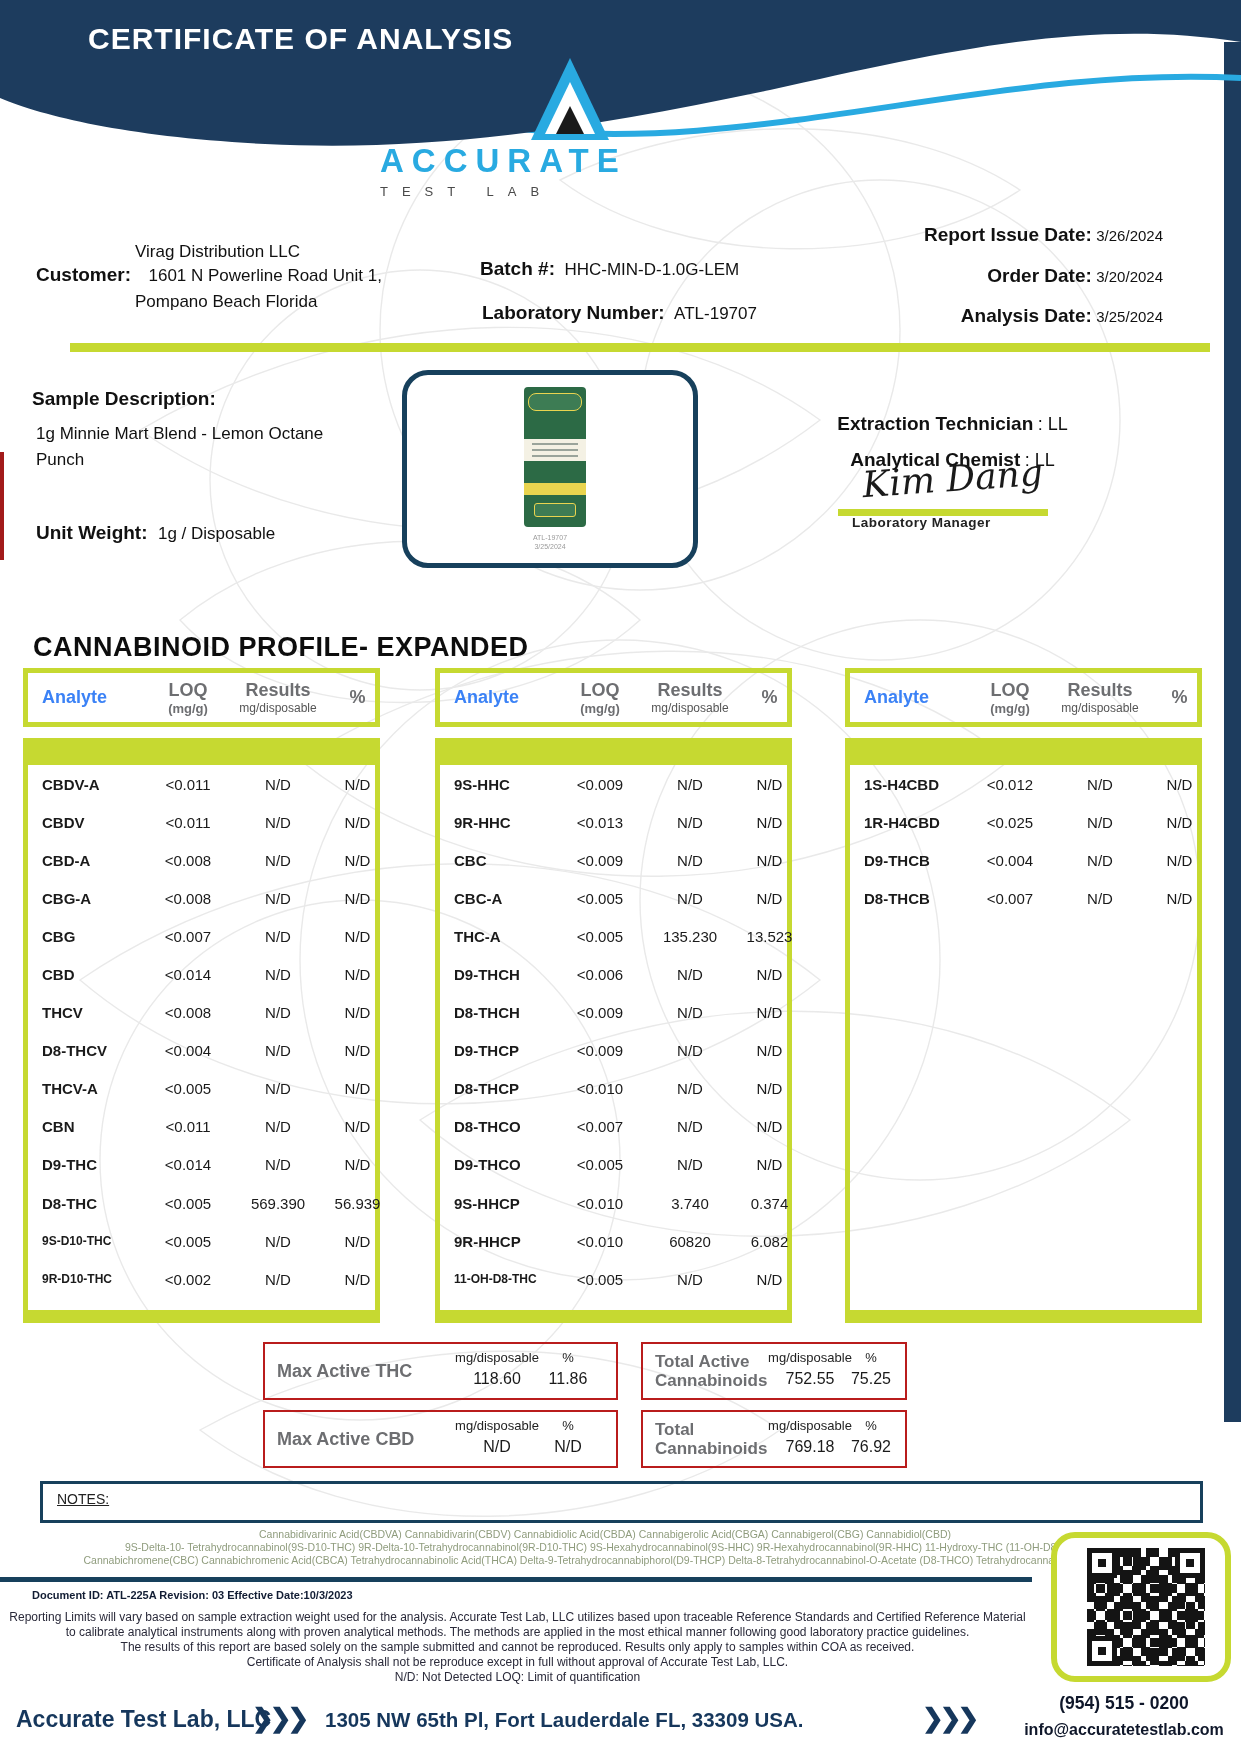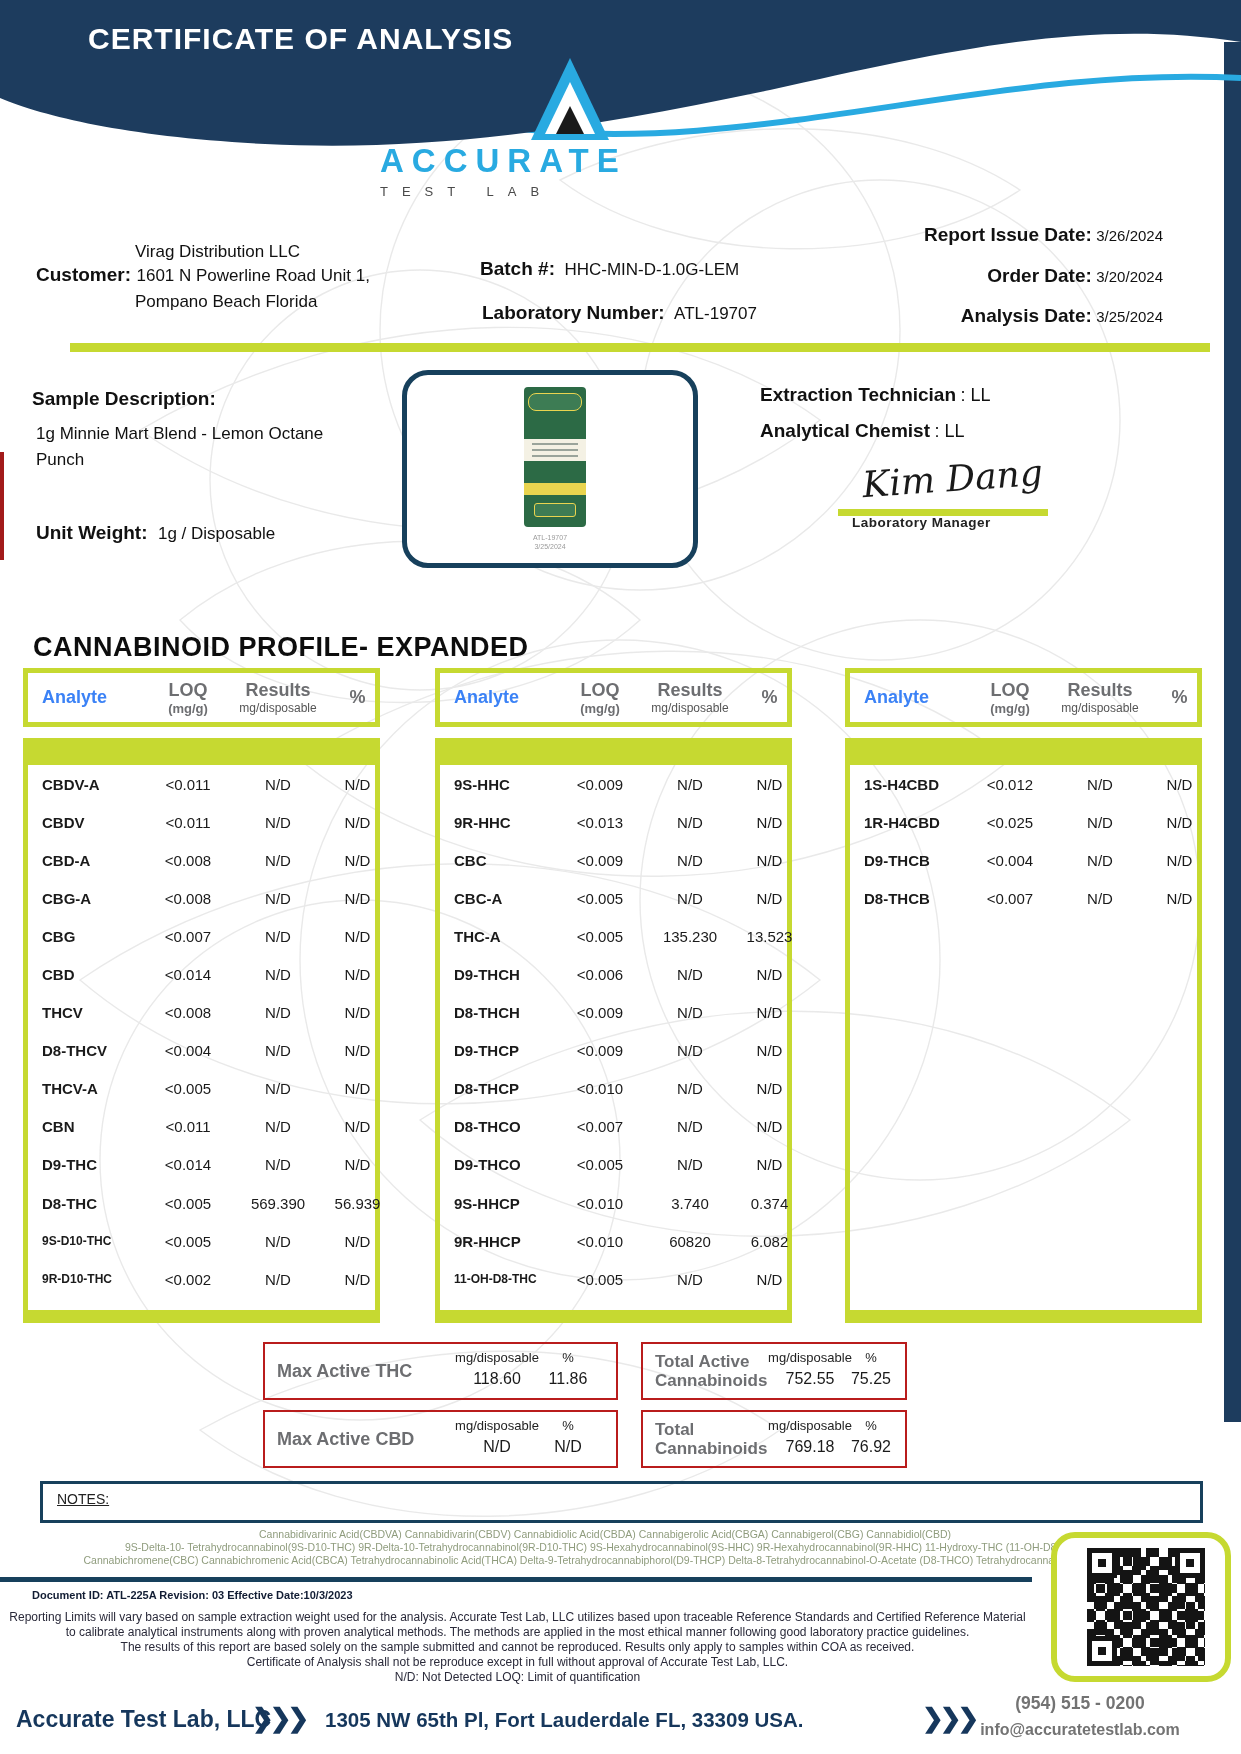--- a/index.html
+++ b/index.html
@@ -29,21 +29,21 @@
   .product-box { left:402px; top:370px; width:296px; height:198px; border:5px solid #17405c; border-radius:26px; background:#fff; z-index:3; }
   .pkg { position:absolute; left:117px; top:12px; width:62px; height:140px; background:#2c6a45; border-radius:4px; overflow:hidden; }
   .pkg .b1 { position:absolute; left:4px; top:6px; width:54px; height:18px; background:#3d7c54; border-radius:8px; border:1px solid #e9d44f; }
   .pkg .b2 { position:absolute; left:0; top:52px; width:62px; height:22px; background:#f4f1e4; }
   .pkg .b2 i { display:block; height:2px; background:#9aa49b; margin:4px 8px 0 8px; }
   .pkg .b3 { position:absolute; left:0; top:96px; width:62px; height:12px; background:#e9d44f; }
   .pkg .b4 { position:absolute; left:10px; top:116px; width:42px; height:14px; background:#3d7c54; border-radius:3px; border:1px solid #e9d44f; }
   .pkg-caption { position:absolute; left:0; top:158px; width:100%; text-align:center; font-size:7px; color:#9a9a9a; line-height:9px; }
 
   
-  .personnel-line { left:760px; width:385px; text-align:left; z-index:3; }
+  .personnel-line { left:760px; width:385px; text-align:center; z-index:3;margin-top:29px; }
   .personnel-line .val { font-size:18px; }
   .signature { left:845px; top:458px; width:215px; text-align:center; font-family:"DejaVu Serif", serif; font-style:italic; font-size:36px; color:#1a1a1a; transform:rotate(-4deg); z-index:3; }
   .sig-line { left:838px; top:509px; width:210px; height:7px; background:#c6d931; z-index:3; }
   .sig-title { left:852px; top:515px; font-size:13.5px; font-weight:bold; letter-spacing:.5px; color:#222; z-index:3; }
 
   
   .profile-title { left:33px; top:632px; font-size:27px; font-weight:bold; color:#0d0d0d; letter-spacing:.5px; z-index:3; }
   .tgroup { top:668px; width:357px; z-index:3; }
   .thead { position:absolute; left:0; top:0; width:357px; height:59px; border:5px solid #c6d931; display:grid; grid-template-columns:108px 76px 104px 55px; align-items:center; padding-left:14px; background:transparent; }
   .thead .h { color:#3b82f6; font-weight:bold; font-size:18px; }
@@ -69,21 +69,21 @@
   .notes-label { position:absolute; left:14px; top:7px; font-size:14px; color:#222; text-decoration:underline; }
   .abbrev { left:55px; top:1528px; width:1100px; text-align:center; font-size:10.5px; color:#8f9c7d; line-height:13px; z-index:3; }
   .divider { left:0; top:1577px; width:1032px; height:5px; background:#17405c; z-index:3; }
   .doc-line { left:32px; top:1589px; font-size:11px; font-weight:bold; color:#111c33; z-index:3; }
   .disclaimers { left:0; top:1610px; width:1035px; text-align:center; font-size:12px; color:#2a2a3a; line-height:15px; z-index:3; }
 
   
   .f-company { left:16px; top:1706px; font-size:23px; font-weight:bold; color:#16375c; z-index:3; }
   .chev { font-size:26px; font-weight:bold; color:#16375c; letter-spacing:-4px; z-index:3; }
   .f-address { left:325px; top:1708px; font-size:20.5px; font-weight:bold; color:#16375c; z-index:3;text-align:center; }
-  .f-contact { left:976px; width:208px; text-align:center; color:#737373; z-index:4; }
+  .f-contact { left:1020px; width:208px; text-align:center; color:#0f172a; z-index:4; }
   .f-phone { top:1693px; font-size:17.5px; font-weight:600; }
   .f-email { top:1721px; font-size:16px; font-weight:600; }
 
   
   .qr-box { left:1051px; top:1532px; width:180px; height:150px; border:6px solid #c6d931; border-radius:24px; background:#fff; z-index:3; }
   .qr-pattern { position:absolute; left:30px; top:10px; width:118px; height:118px;
     background:
       repeating-conic-gradient(#141414 0% 25%, transparent 0% 50%) 0 0/18px 18px,
       repeating-conic-gradient(#141414 0% 25%, transparent 0% 50%) 7px 9px/26px 26px; }
   .qr-finder { position:absolute; width:30px; height:30px; background:#fff; border:5px solid #141414; }
@@ -126,21 +126,21 @@
       <polygon points="39,24 64,76 14,76" fill="#ffffff"></polygon>
       <polygon points="39,48 53,76 25,76" fill="#1a1a1a"></polygon>
     </svg>
     <div class="brand-name">ACCURATE</div>
     <div class="brand-sub">TEST LAB</div>
   </div>
 
   <div class="abs t17" style="left:135px;top:242px;z-index:3">Virag Distribution LLC</div>
   <div class="abs" style="left:36px;top:264px;z-index:3">
     <span class="lbl">Customer:</span>
-    <span class="t17" style="margin-left:1px">1601 N Powerline Road Unit 1,</span>
+    <span class="t17" style="margin-left:13px">1601 N Powerline Road Unit 1,</span>
   </div>
   <div class="abs t17" style="left:135px;top:292px;z-index:3">Pompano Beach Florida</div>
 
   <div class="abs" style="left:480px;top:258px;z-index:3">
     <span class="lbl">Batch #:</span>
     <span class="t17" style="margin-left:5px">HHC-MIN-D-1.0G-LEM</span>
   </div>
   <div class="abs" style="left:482px;top:302px;z-index:3">
     <span class="lbl">Laboratory Number:</span>
     <span class="t17" style="margin-left:5px">ATL-19707</span>

